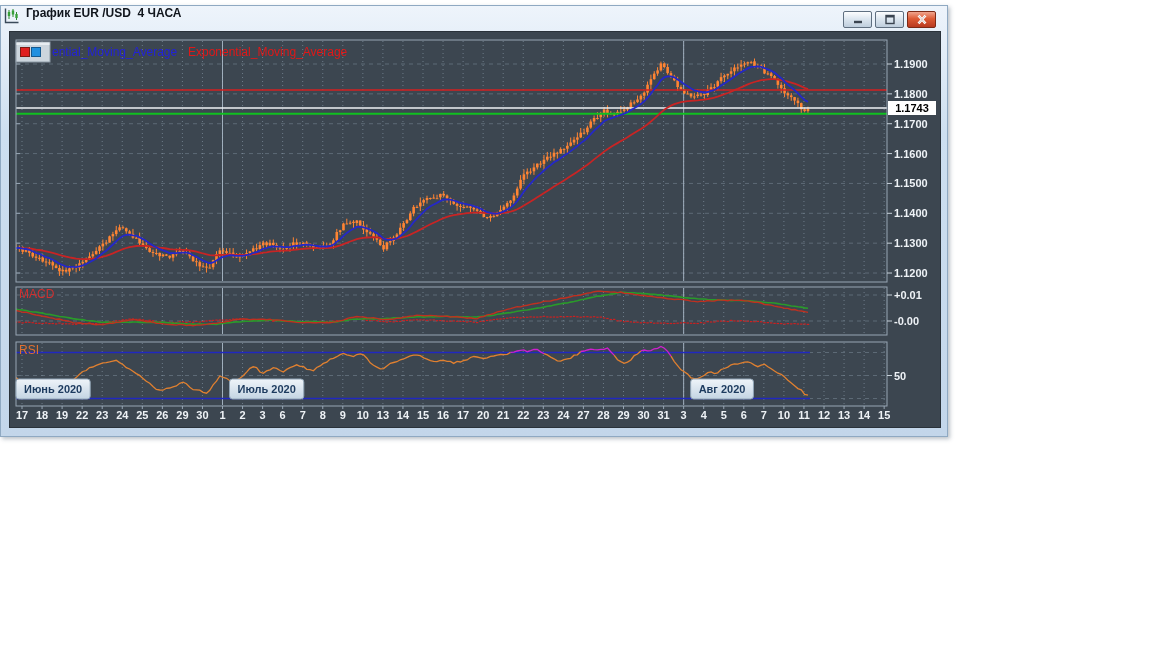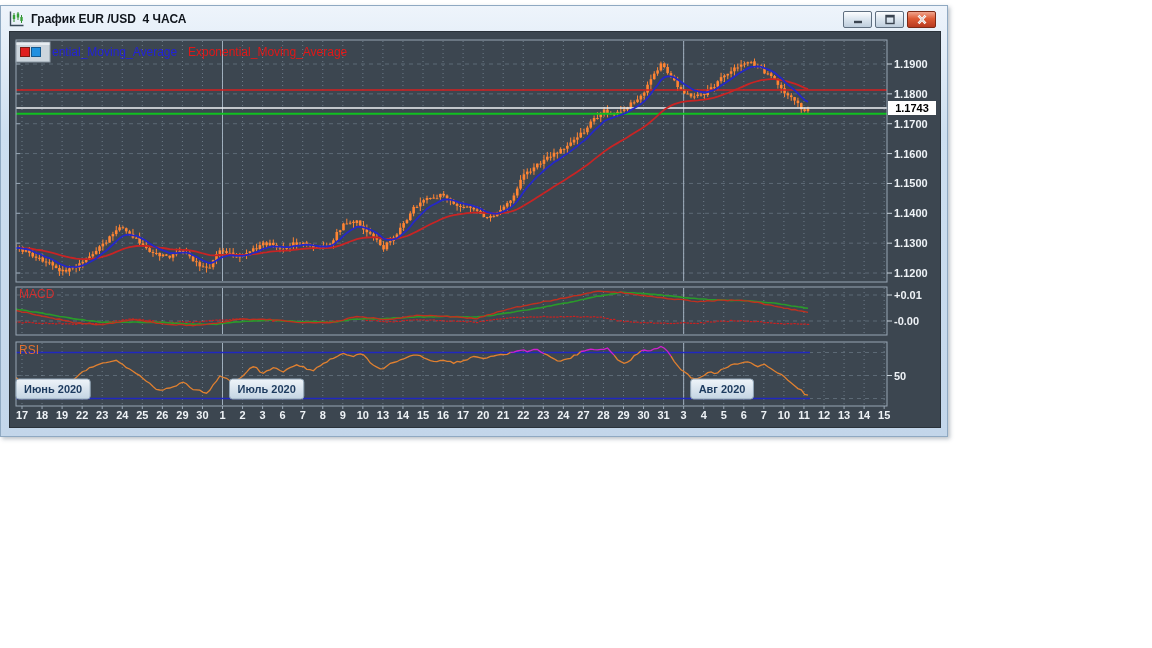--- a/index.html
+++ b/index.html
@@ -2,21 +2,21 @@
 <html><head>
 <meta charset="utf-8">
 <style>
   html,body{margin:0;padding:0}
   body{width:1152px;height:648px;background:#ffffff;position:relative;overflow:hidden;
        font-family:"Liberation Sans",sans-serif}
   .window{position:absolute;left:0;top:5px;width:948px;height:432px;
           background:linear-gradient(#eef4fb,#cddff0 30%,#c3d6ea);
           border:1px solid #8fa9c2;box-sizing:border-box;
           box-shadow:2px 2px 4px rgba(60,80,100,.35)}
-  .titlebar{position:absolute;left:0;top:0;right:0;height:25px;display:flex;align-items:center;padding-left:5px}
+  .titlebar{position:absolute;left:0;top:0;right:0;height:25px;display:flex;align-items:flex-start;}
   .app-icon{width:19px;height:19px;display:flex;align-items:center;justify-content:center}
   .title{font-size:12px;font-weight:700;color:#10151c;margin-left:6px;white-space:pre}
   .winbtns{position:absolute;right:11px;top:5px;display:flex;gap:3px}
   .wbtn{width:29px;height:17px;border:1px solid #5f6f80;border-radius:2px;box-sizing:border-box;
         background:linear-gradient(#fcfdfe,#dde7f0 45%,#bfcedd);display:flex;align-items:center;justify-content:center}
   .wbtn.close{background:linear-gradient(#f0a58e,#dd5b35 45%,#b83a20);border-color:#7c2a16}
   .content{position:absolute;left:8px;top:25px;width:930px;height:395px;background:#3c4650;border:1px solid #2a323a;box-sizing:content-box}
   #chart{position:absolute;left:0;top:0;width:930px;height:395px;display:block}
   #chart text{font-family:"Liberation Sans",sans-serif;font-size:11px;font-weight:700}
   #chart text.lg{font-weight:400;font-size:12px}

